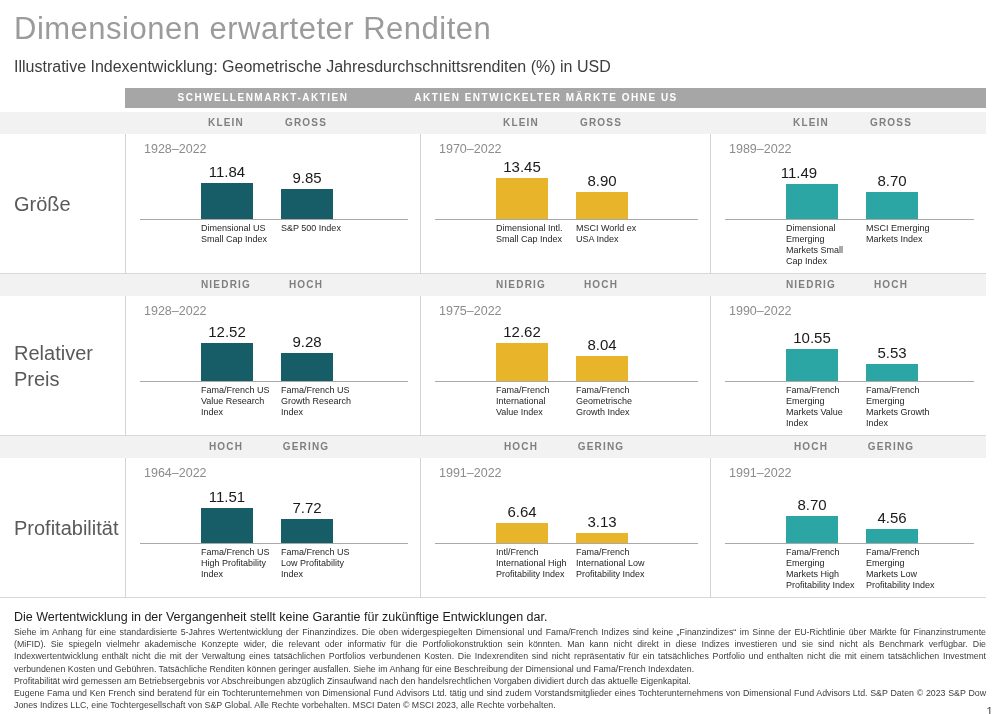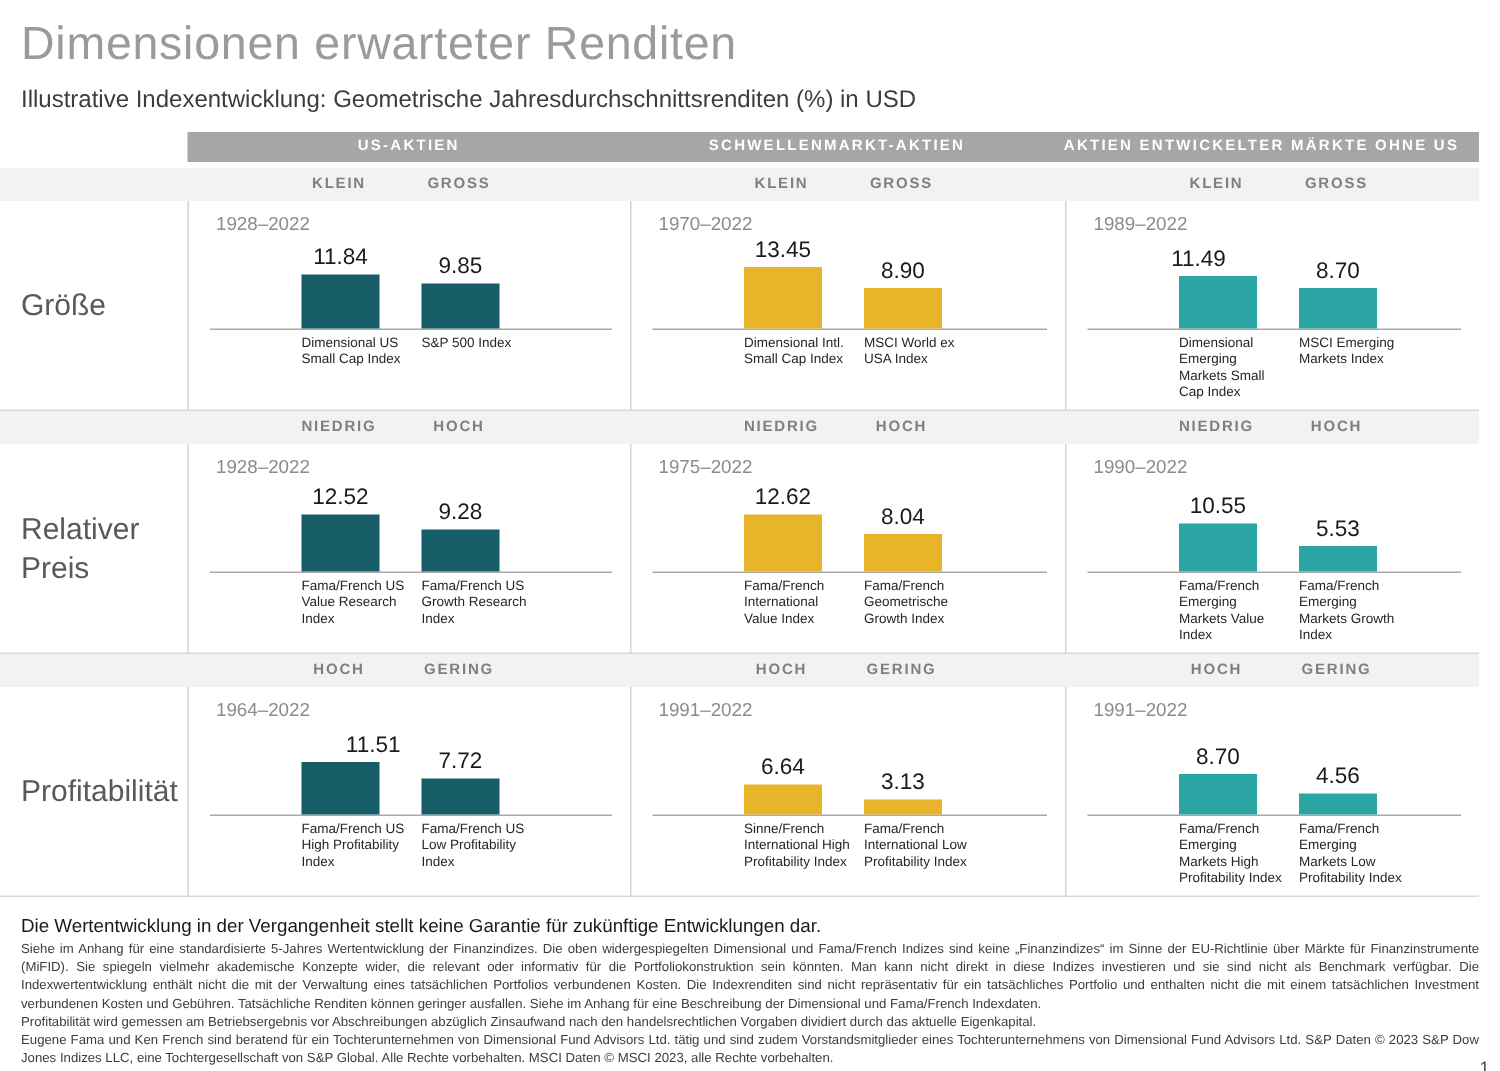--- a/index.html
+++ b/index.html
@@ -48,21 +48,20 @@
 </style>
 </head>
 <body>
 
 <div class="page">
   <h1 class="title">Dimensionen erwarteter Renditen</h1>
   <div class="subtitle">Illustrative Indexentwicklung: Geometrische Jahresdurchschnittsrenditen (%) in USD</div>
 
   <div class="table">
     <div class="col-header-band">
-        <div class="col-head" style="width: 295px;">US-AKTIEN</div>
         <div class="col-head" style="width: 276px;">SCHWELLENMARKT-AKTIEN</div>
         <div class="col-head" style="width: 290px;">AKTIEN ENTWICKELTER MÄRKTE OHNE US</div>
       </div>
 
   <div class="sub-band first-band">
         <div class="band-spacer"></div>
         <div class="band-cell" style="width: 295px;">
           <span class="factor" style="left: 61px;">KLEIN</span>
           <span class="factor" style="left: 141px;">GROSS</span>
         </div>
@@ -169,33 +168,33 @@
         <div class="band-cell" style="width: 276px;">
           <span class="factor" style="left: 61px;">HOCH</span>
           <span class="factor" style="left: 141px;">GERING</span>
         </div>
       </div>
       <div class="chart-row">
         <div class="row-label">Profitabilität</div>
         <div class="cell" style="width: 295px;">
           <div class="period">1964–2022</div>
           <div class="baseline"></div>
-          <div class="bar-value" style="left: 61px; top: 30px; text-align: right;">11.51</div>
+          <div class="bar-value" style="left: 61px; top: 30px;">11.51</div>
           <div class="bar" style="left: 75px; top: 50px; height: 35px; background: rgb(23, 93, 103);"></div>
           <div class="bar-name" style="left: 75px;">Fama/French US High Profitability Index</div>
           <div class="bar-value" style="left: 141px; top: 41px;">7.72</div>
           <div class="bar" style="left: 155px; top: 61px; height: 24px; background: rgb(23, 93, 103);"></div>
           <div class="bar-name" style="left: 155px;">Fama/French US Low Profitability Index</div>
         </div>
         <div class="cell" style="width: 290px;">
           <div class="period">1991–2022</div>
           <div class="baseline"></div>
           <div class="bar-value" style="left: 61px; top: 45px;">6.64</div>
           <div class="bar" style="left: 75px; top: 65px; height: 20px; background: rgb(232, 180, 42);"></div>
-          <div class="bar-name" style="left: 75px;">Sinne/French International High Profitability Index</div>
+          <div class="bar-name" style="left: 75px;">Intl/French International High Profitability Index</div>
           <div class="bar-value" style="left: 141px; top: 55px;">3.13</div>
           <div class="bar" style="left: 155px; top: 75px; height: 10px; background: rgb(232, 180, 42);"></div>
           <div class="bar-name" style="left: 155px;">Fama/French International Low Profitability Index</div>
         </div>
         <div class="cell" style="width: 276px;">
           <div class="period">1991–2022</div>
           <div class="baseline"></div>
           <div class="bar-value" style="left: 61px; top: 38px;">8.70</div>
           <div class="bar" style="left: 75px; top: 58px; height: 27px; background: rgb(43, 166, 164);"></div>
           <div class="bar-name" style="left: 75px;">Fama/French Emerging Markets High Profitability Index</div>

